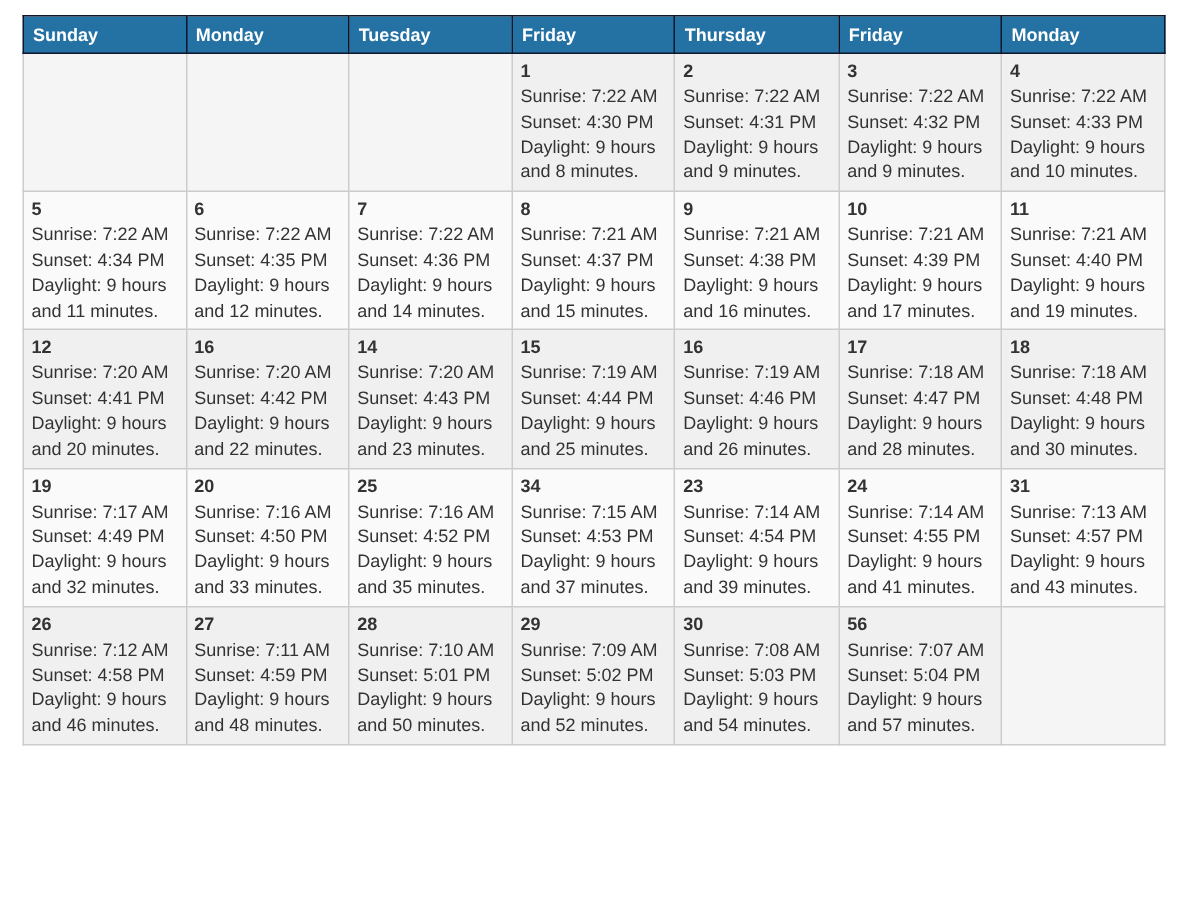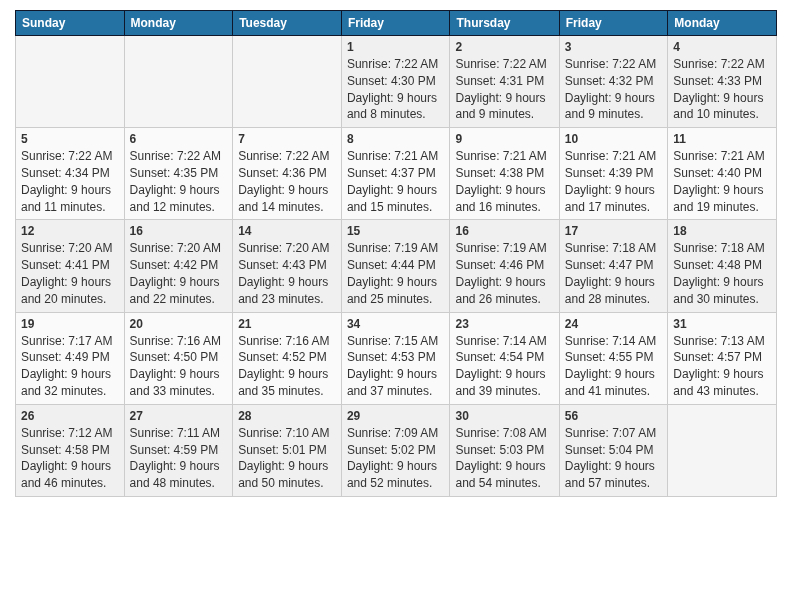--- a/index.html
+++ b/index.html
@@ -123,21 +123,21 @@
         <tr class="week-row">
           <td>
             <div class="day-num">19</div>
             <div class="day-detail">Sunrise: 7:17 AM<br>Sunset: 4:49 PM<br>Daylight: 9 hours and 32 minutes.</div>
           </td>
           <td>
             <div class="day-num">20</div>
             <div class="day-detail">Sunrise: 7:16 AM<br>Sunset: 4:50 PM<br>Daylight: 9 hours and 33 minutes.</div>
           </td>
           <td>
-            <div class="day-num">21</div>
+            <div class="day-num">25</div>
             <div class="day-detail">Sunrise: 7:16 AM<br>Sunset: 4:52 PM<br>Daylight: 9 hours and 35 minutes.</div>
           </td>
           <td>
             <div class="day-num">34</div>
             <div class="day-detail">Sunrise: 7:15 AM<br>Sunset: 4:53 PM<br>Daylight: 9 hours and 37 minutes.</div>
           </td>
           <td>
             <div class="day-num">23</div>
             <div class="day-detail">Sunrise: 7:14 AM<br>Sunset: 4:54 PM<br>Daylight: 9 hours and 39 minutes.</div>
           </td>

